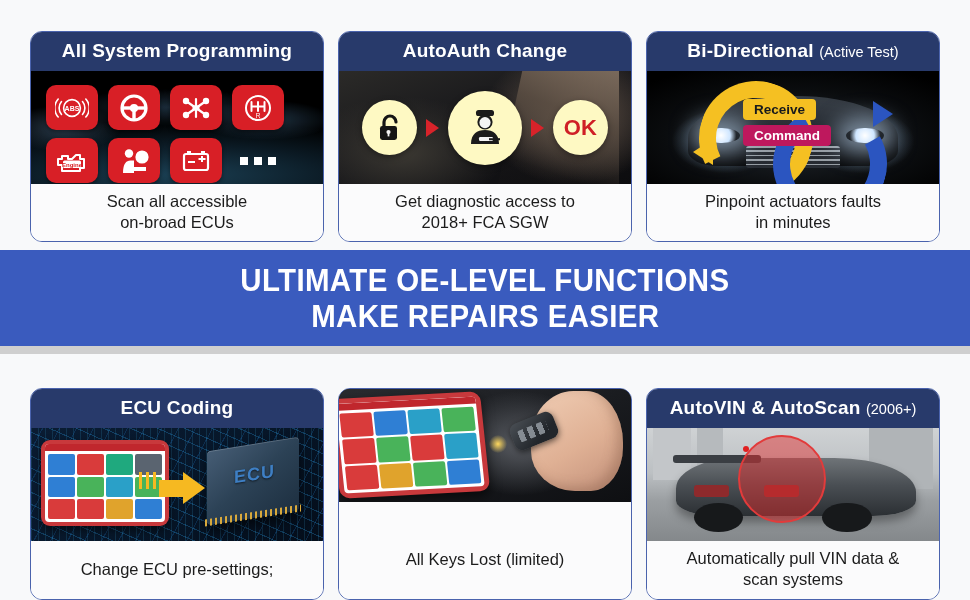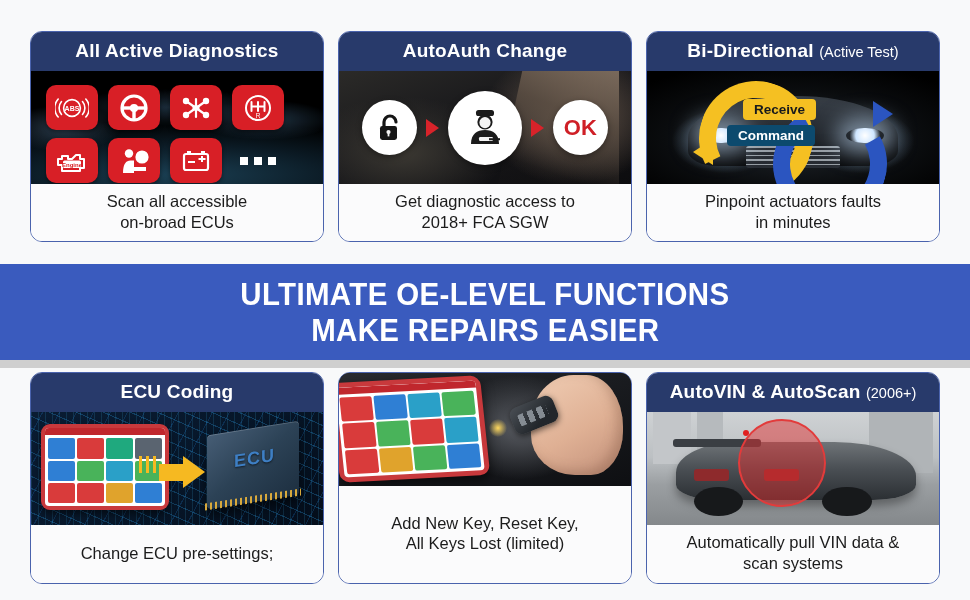--- a/index.html
+++ b/index.html
@@ -13,21 +13,21 @@
   .page{width:970px;height:600px;position:relative;display:flex;flex-direction:column;}
 
   
   .row{
     display:flex;
     gap:14px;
     padding:0 30px;
     box-sizing:border-box;
   }
   .row-top{padding-top:31px;}
-  .row-bottom{padding-top:4px;}
+  .row-bottom{padding-top:34px;}
 
   .card{
     width:295px;
     background:#ffffff;
     border:1px solid #4a63ad;
     border-radius:12px;
     overflow:hidden;
     display:flex;
     flex-direction:column;
     box-sizing:border-box;
@@ -60,21 +60,21 @@
     justify-content:center;
     text-align:center;
     font-size:16.5px;
     line-height:1.25;
     color:#1c1c1c;
     padding:7px 6px 9px;
     background:#fbfbfc;
   }
 
   
-  .banner-wrap{margin-top:22px;}
+  .banner-wrap{margin-top:8px;}
   .banner{
     background:#3a5bbe;
     height:96px;
     display:flex;
     flex-direction:column;
     align-items:center;
     justify-content:center;
     color:#ffffff;
   }
   .banner-line{
@@ -128,21 +128,21 @@
     content:"";position:absolute;right:4%;top:-6%;width:42%;height:112%;
     background:linear-gradient(200deg,#8d7a69 0%, #5b4e43 38%, rgba(40,34,30,.1) 78%);
     opacity:.85;
     clip-path:polygon(22% 0,100% 0,100% 100%,0 100%);
   }
   .flowrow{
     position:absolute;inset:0;display:flex;align-items:center;justify-content:center;
     gap:9px;z-index:3;
   }
   .circ{
-    background:#ffffff;border-radius:50%;
+    background:#fef9c3;border-radius:50%;
     display:flex;align-items:center;justify-content:center;
     box-shadow:0 2px 6px rgba(0,0,0,.4);
   }
   .circ.sm{width:55px;height:55px;}
   .circ.lg{width:74px;height:74px;}
   .arrow-r{
     width:0;height:0;border-left:13px solid #d8232a;
     border-top:9px solid transparent;border-bottom:9px solid transparent;
   }
   .ok-text{color:#cf1f26;font-size:22px;font-weight:bold;letter-spacing:.3px;}
@@ -174,21 +174,21 @@
   .arc-y{left:52px;top:10px;border-top-color:#f5c022;border-left-color:#f5c022;border-right-color:#f5c022;transform:rotate(18deg);}
   .arc-b{right:52px;top:36px;border-bottom-color:#2b55c0;border-right-color:#2b55c0;border-left-color:#2b55c0;transform:rotate(16deg);}
   .tri{position:absolute;width:0;height:0;}
   .tri-y{left:46px;top:68px;border-top:13px solid transparent;border-bottom:13px solid transparent;border-right:20px solid #f5c022;}
   .tri-b{right:46px;top:30px;border-top:13px solid transparent;border-bottom:13px solid transparent;border-left:20px solid #2b55c0;}
   .badge{
     position:absolute;z-index:5;border-radius:4px;
     font-size:13.5px;font-weight:bold;padding:3px 11px;white-space:nowrap;
   }
   .badge-recv{background:#f5c022;color:#17191c;left:96px;top:28px;}
-  .badge-cmd{background:#0c4a6e;color:#ffffff;left:80px;top:54px;}
+  .badge-cmd{background:#be185d;color:#ffffff;left:96px;top:54px;}
 
   
   .art-pcb{
     position:absolute;inset:0;
     background:
       repeating-linear-gradient(24deg, rgba(40,150,220,.30) 0 1px, rgba(0,0,0,0) 1px 11px),
       repeating-linear-gradient(-62deg, rgba(30,120,200,.24) 0 1px, rgba(0,0,0,0) 1px 15px),
       repeating-linear-gradient(90deg, rgba(60,180,235,.16) 0 1px, rgba(0,0,0,0) 1px 7px),
       linear-gradient(140deg,#0a1c33 0%,#07172a 50%,#040d1a 100%);
   }
@@ -288,21 +288,21 @@
 </style>
 </head>
 <body>
 
 <div class="page">
 
   <div class="row row-top">
 
     <div class="card">
       <div class="card-head">
-        <span>All Active Diagnostics</span>
+        <span>All System Programming</span>
       </div>
       <div class="card-art">
         <div class="art-car-dark"></div>
         <div class="tile-grid">
 
           <div class="tile">
             <svg class="svgic" width="34" height="28" viewBox="0 0 34 28" aria-hidden="true">
               <circle cx="17" cy="14" r="8.4" fill="none" stroke="#fff" stroke-width="1.6"></circle>
               <text x="17" y="17" font-size="7" font-family="Liberation Sans, sans-serif" font-weight="bold" fill="#fff" text-anchor="middle">ABS</text>
               <path d="M6.5 7.5 A10 10 0 0 0 6.5 20.5" fill="none" stroke="#fff" stroke-width="1.6" stroke-linecap="round"></path>
@@ -528,21 +528,21 @@
               <span class="app" style="background:#2f7fd4"></span>
             </div>
           </div>
         </div>
         <div class="flare"></div>
         <div class="hand"></div>
         <div class="fob"></div>
       </div>
       <div class="card-cap">
         <div>
-          <span>Add New Key, Reset Key,</span><br>
+          <br>
           <span>All Keys Lost (limited)</span>
         </div>
       </div>
     </div>
 
     <div class="card">
       <div class="card-head">
         <span>AutoVIN &amp; AutoScan</span>
         <span class="sub">(2006+)</span>
       </div>

